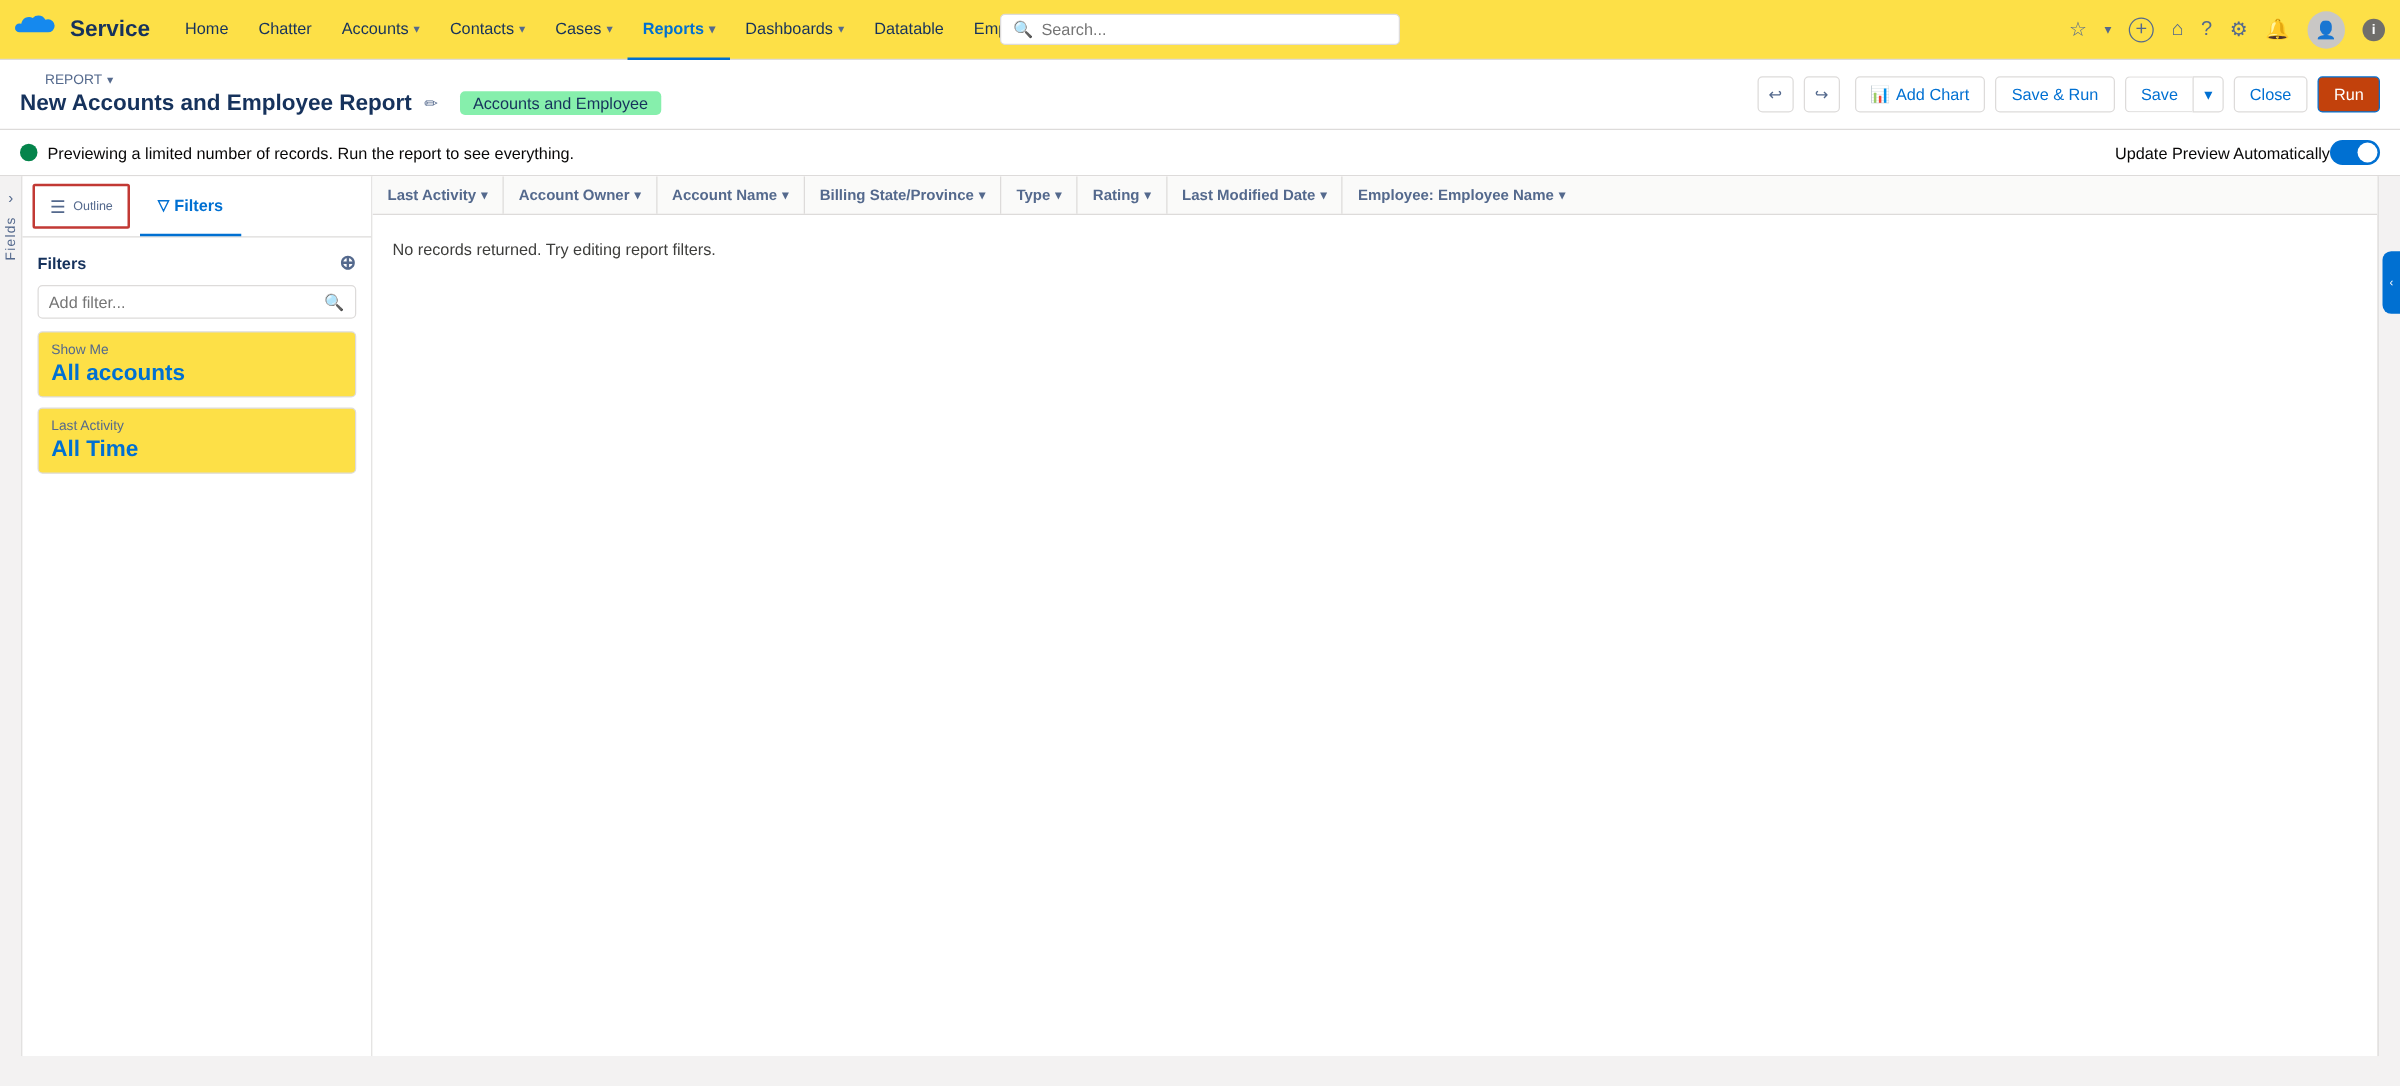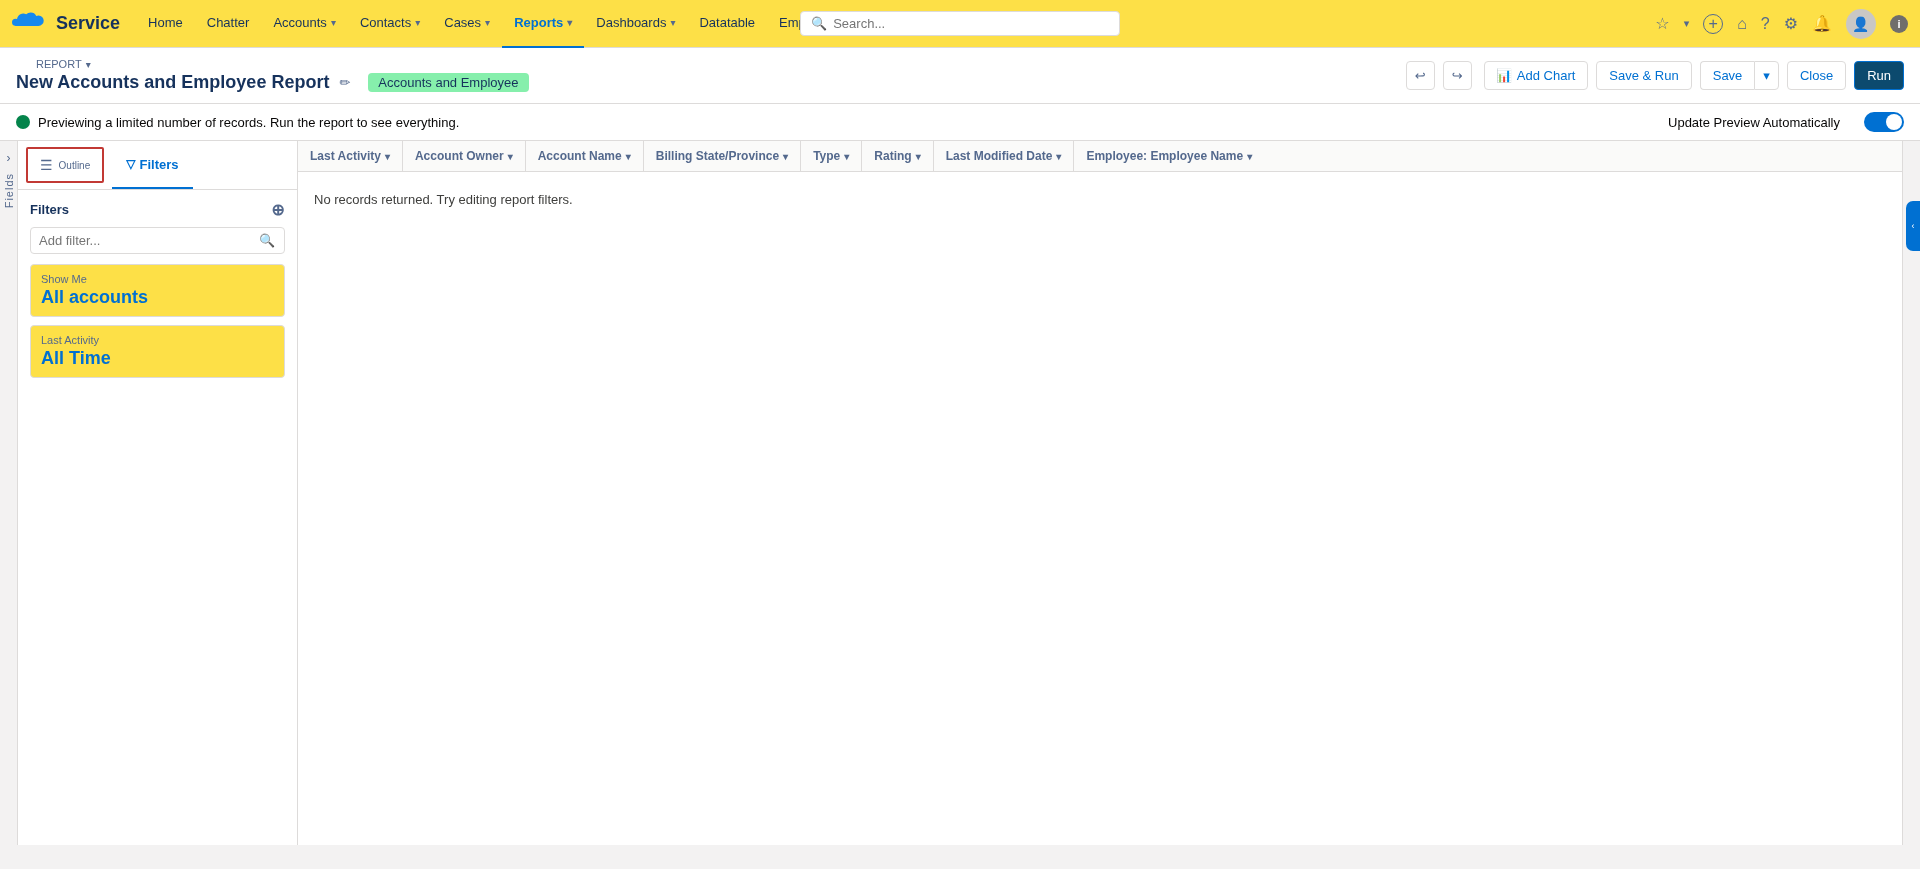--- a/index.html
+++ b/index.html
@@ -44,35 +44,35 @@
     .report-tag {
       background: #86efac; color: #16325c; border-radius: 4px;
       padding: 2px 10px; font-size: 13px; margin-left: 12px;
     }
     .toolbar-spacer { flex: 1; }
     .toolbar-btn {
       display: flex; align-items: center; gap: 4px;
       border: 1px solid #dddbda; border-radius: 4px; background: #fff;
       padding: 6px 12px; font-size: 13px; color: #0070d2; cursor: pointer; white-space: nowrap;
     }
-    .toolbar-btn.primary { background: #0c4a6e; color: #fff; border-color: #0070d2; text-align: center; }
+    .toolbar-btn.primary { background: #c2410c; color: #fff; border-color: #0070d2; text-align: center; }
     .toolbar-btn.icon-only { padding: 6px 8px; }
     .save-dropdown { border-left: none; border-radius: 0 4px 4px 0; padding: 6px 8px; }
     .save-main { border-radius: 4px 0 0 4px; border-right: none; }
     .undo-redo { color: #54698d; }
 
     
     .preview-bar {
       display: flex; align-items: center; justify-content: space-between;
       background: #fff; padding: 8px 16px; border-bottom: 1px solid #dddbda;
       font-size: 13px;
     }
     .preview-left { display: flex; align-items: center; gap: 8px; }
     .green-dot { width: 14px; height: 14px; border-radius: 50%; background: #04844b; display: inline-block; }
-    .preview-right { display: flex; align-items: center; gap: 24px; }
+    .preview-right { display: flex; align-items: center; gap: 0; }
     .toggle-switch {
       width: 40px; height: 20px; background: #0070d2; border-radius: 12px;
       position: relative; cursor: pointer;
     }
     .toggle-knob {
       width: 16px; height: 16px; background: #fff; border-radius: 50%;
       position: absolute; top: 2px; right: 2px;
     }
 
     

